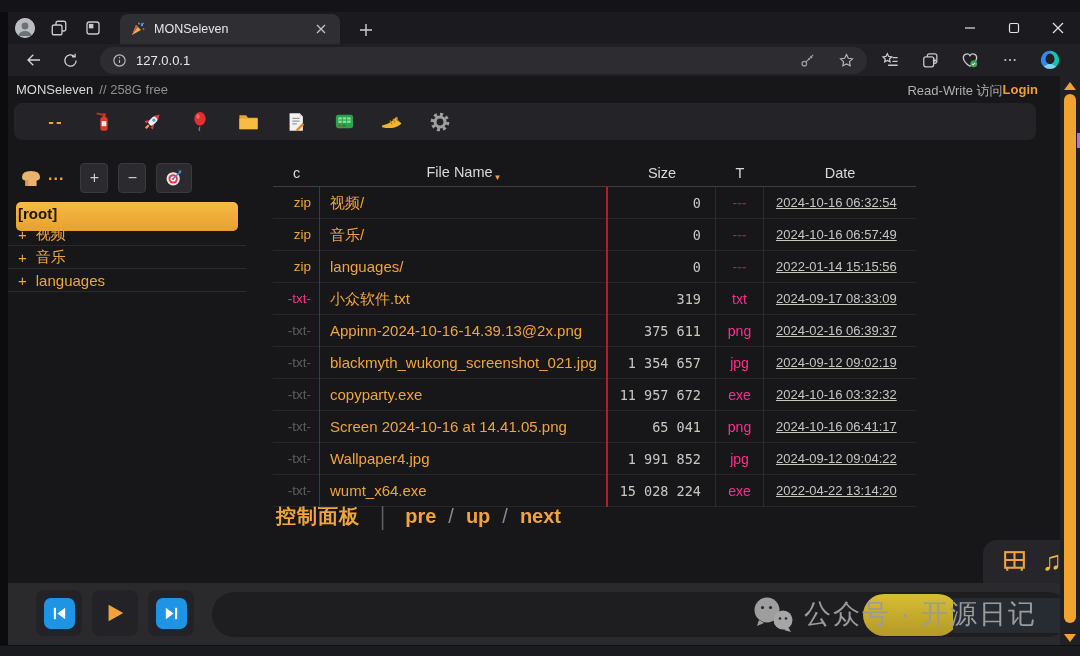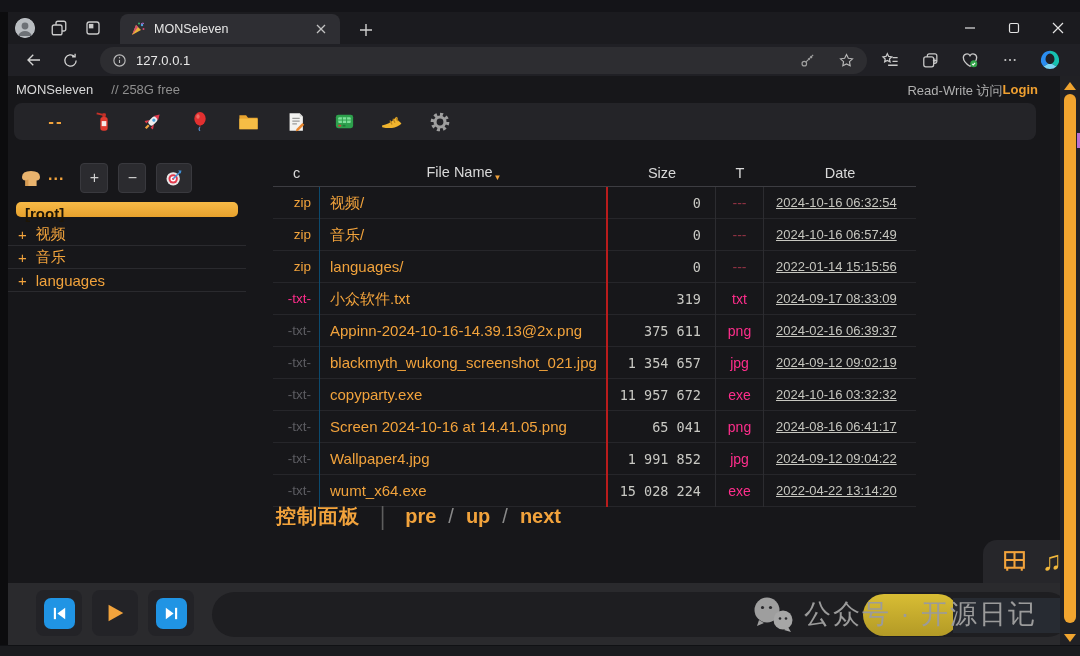--- a/index.html
+++ b/index.html
@@ -25,36 +25,36 @@
   .url-text { color:#e8e8e8; font-size:13px; margin-left:9px; flex:1; }
   .pill-icon { color:#b8b8b8; display:flex; align-items:center; }
   .chrome-right { position:absolute; right:12px; top:0; height:32px; display:flex; align-items:center; gap:4px; }
   .cr-icon { width:36px; height:30px; display:flex; align-items:center; justify-content:center; color:#c9c9c9; }
 
   
   .page { position:absolute; left:8px; top:76px; width:1072px; height:569px; background:#17171a; }
 
   .page-header { position:absolute; left:8px; top:6px; width:1040px; display:flex; font-size:13px; }
   .site-title { color:#d8d8d8; }
-  .free-space { color:#8f8f8f; margin-left:18px; }
+  .free-space { color:#8f8f8f; margin-left:6px; }
   .ph-right { margin-left:auto; display:flex; padding-right:18px; }
   .access-label { color:#b0b0b0; }
   .login-link { color:#f0a030; font-weight:bold; }
 
   .emoji-toolbar { position:absolute; left:6px; top:27px; width:1022px; height:37px; background:#242428; border-radius:8px; display:flex; align-items:center; gap:24px; padding-left:30px; }
   .etb-btn { width:24px; height:24px; display:flex; align-items:center; justify-content:center; }
   .dashes { color:#f2a33c; font-weight:bold; font-size:17px; letter-spacing:2px; }
 
   
   .sidebar { position:absolute; left:0; top:86px; width:232px; }
   .sb-toolbar { display:flex; align-items:center; height:32px; padding-left:10px; }
   .sb-dots { color:#f2a33c; font-weight:bold; font-size:16px; margin:0 6px 6px 4px; letter-spacing:1px; }
   .sb-btn { width:28px; height:30px; background:#2b2b2f; border:1px solid #39393e; border-radius:4px; color:#d0d0d0; font-size:16px; display:flex; align-items:center; justify-content:center; margin-left:10px; }
   .sb-btn.wide { width:36px; }
-  .root-pill { margin:4px 16px 0 0; position:absolute; left:8px; top:36px; width:222px; height:15px; background:linear-gradient(#f7ba47,#e7a12d); border-radius:5px; color:#1d1506; font-weight:bold; font-size:15px; line-height:23px; padding-left:9px; }
+  .root-pill { margin:4px 16px 0 0; position:absolute; left:8px; top:36px; width:222px; height:29px; background:linear-gradient(#f7ba47,#e7a12d); border-radius:5px; color:#1d1506; font-weight:bold; font-size:15px; line-height:23px; padding-left:2px; }
   .tree { position:absolute; left:0; top:61px; width:238px; }
   .tree-item { height:23px; display:flex; align-items:center; border-bottom:1px solid #2a2a2e; color:#f2a33c; font-size:15px; padding-left:10px; }
   .tree-prefix { margin-right:9px; }
 
   
   .filetable { position:absolute; left:265px; top:84px; width:643px; }
   .thead, .tr { display:grid; grid-template-columns:47px 288px 108px 48px 152px; align-items:center; }
   .thead { height:27px; border-bottom:1px solid #3d3d42; color:#d9d9d9; font-size:14.5px; }
   .th { text-align:center; }
   .sort-mark { color:#f2a33c; font-size:8px; vertical-align:-3px; margin-left:1px; }
@@ -432,21 +432,21 @@
     <span class="td size">11 957 672</span>
     <span class="td type t-file">exe</span>
     <span class="td date">2024-10-16 03:32:32</span>
   </div>
 
   <div class="tr">
     <span class="td c c-dim">-txt-</span>
     <span class="td name">Screen 2024-10-16 at 14.41.05.png</span>
     <span class="td size">65 041</span>
     <span class="td type t-file">png</span>
-    <span class="td date">2024-08-16 06:41:17</span>
+    <span class="td date">2024-10-16 06:41:17</span>
   </div>
 
   <div class="tr">
     <span class="td c c-dim">-txt-</span>
     <span class="td name">Wallpaper4.jpg</span>
     <span class="td size">1 991 852</span>
     <span class="td type t-file">jpg</span>
     <span class="td date">2024-09-12 09:04:22</span>
   </div>
 

